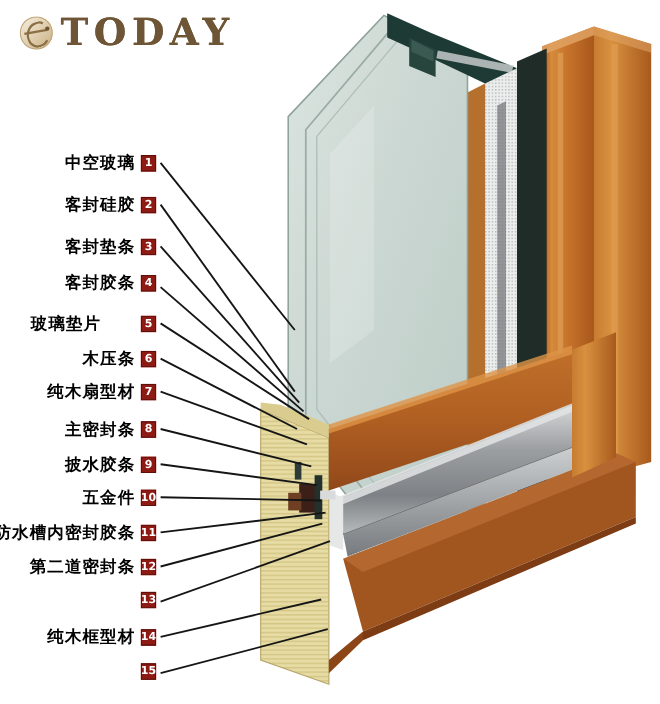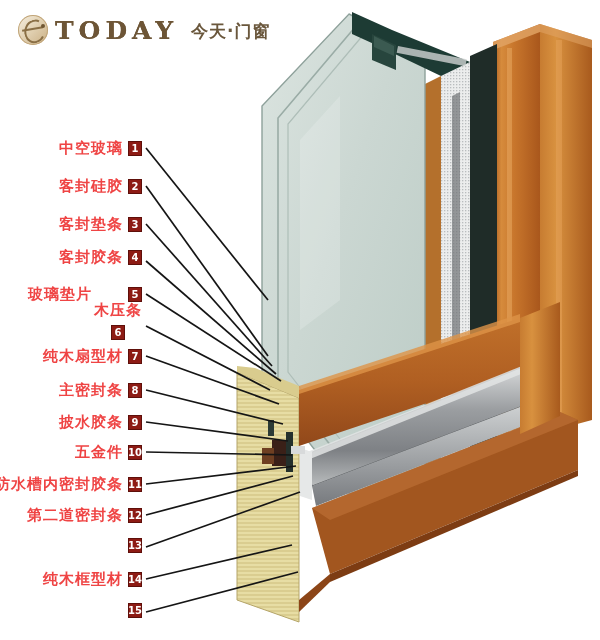--- a/index.html
+++ b/index.html
@@ -13,31 +13,31 @@
          linear-gradient(135deg,#f6efe2 0%,#e3d3b5 45%,#c9ae82 100%);
        box-shadow:inset 0 0 0 1px #c0a478;}
   #logo .mark .swirl{position:absolute;left:6px;top:5px;width:17px;height:19px;
        border:2px solid #8a6f45;border-radius:60% 40% 55% 45%;
        border-right-color:transparent;transform:rotate(-18deg);}
   #logo .mark .bar{position:absolute;left:4px;top:13px;width:21px;height:2px;background:#8a6f45;
        transform:rotate(-10deg);}
   #logo .mark .dot{position:absolute;right:3px;top:9px;width:4px;height:4px;border-radius:50%;
        background:#6f5733;}
   #logo .wordmark{font-family:"DejaVu Serif","Liberation Serif",serif;
-       font-size:25px;font-weight:bold;letter-spacing:5px;
+       font-size:34px;font-weight:bold;letter-spacing:5px;
        color:#6d5536;line-height:1;
        background:linear-gradient(180deg,#8a6f47 0%,#5c4727 60%,#7d6440 100%);
        -webkit-background-clip:text;background-clip:text;}
   #logo .cn{font-size:17px;font-weight:bold;color:#6a573c;letter-spacing:1px;
        margin-left:6px;position:relative;top:1px;}
 
   
   .label-row{position:absolute;display:flex;align-items:center;gap:5px;
        white-space:nowrap;right:458px;}
-  .label-text{font-size:15px;font-weight:bold;color:#ef4444;letter-spacing:1px;
+  .label-text{font-size:15px;font-weight:bold;color:#000000;letter-spacing:1px;
        font-family:"DejaVu Sans","Liberation Sans",sans-serif;}
   .badge{width:14px;height:15px;background:#8d1b14;color:#fff;font-size:10px;
        font-weight:bold;display:flex;align-items:center;justify-content:center;
        line-height:1;box-shadow:0 0 0 1px #5e0f0a inset;flex:none;
        font-family:"DejaVu Sans","Liberation Sans",sans-serif;}
 
   
   #leaders{position:absolute;left:0;top:0;width:600px;height:640px;pointer-events:none;}
 
   
@@ -46,21 +46,20 @@
 </head>
 <body>
 
 <div id="logo">
   <div class="mark">
     <div class="swirl"></div>
       <div class="bar"></div>
       <div class="dot"></div>
   </div>
   <div class="wordmark">TODAY</div>
-  <div class="cn">今天·门窗</div>
 </div>
 
 <svg id="art" viewBox="0 0 600 640">
   <defs>
     <linearGradient id="glassG" x1="0" y1="0" x2="1" y2="1">
       <stop offset="0%" stop-color="#dbe4e0"></stop>
       <stop offset="45%" stop-color="#cbd7d2"></stop>
       <stop offset="100%" stop-color="#bcccc6"></stop>
     </linearGradient>
     <linearGradient id="woodV" x1="0" y1="0" x2="1" y2="0">
@@ -202,21 +201,21 @@
       <span class="badge">3</span>
     </div>
     <div class="label-row" style="top: 248px;">
       <span class="label-text">客封胶条</span>
       <span class="badge">4</span>
     </div>
     <div class="label-row" style="top: 285px; gap: 36px;">
       <span class="label-text">玻璃垫片</span>
       <span class="badge">5</span>
     </div>
-    <div class="label-row" style="top: 301px; flex-direction: column;">
+    <div class="label-row" style="top: 317px;">
       <span class="label-text">木压条</span>
       <span class="badge">6</span>
     </div>
     <div class="label-row" style="top: 347px; align-items: center;">
       <span class="label-text">纯木扇型材</span>
       <span class="badge">7</span>
     </div>
     <div class="label-row" style="top: 381px;">
       <span class="label-text">主密封条</span>
       <span class="badge">8</span>

